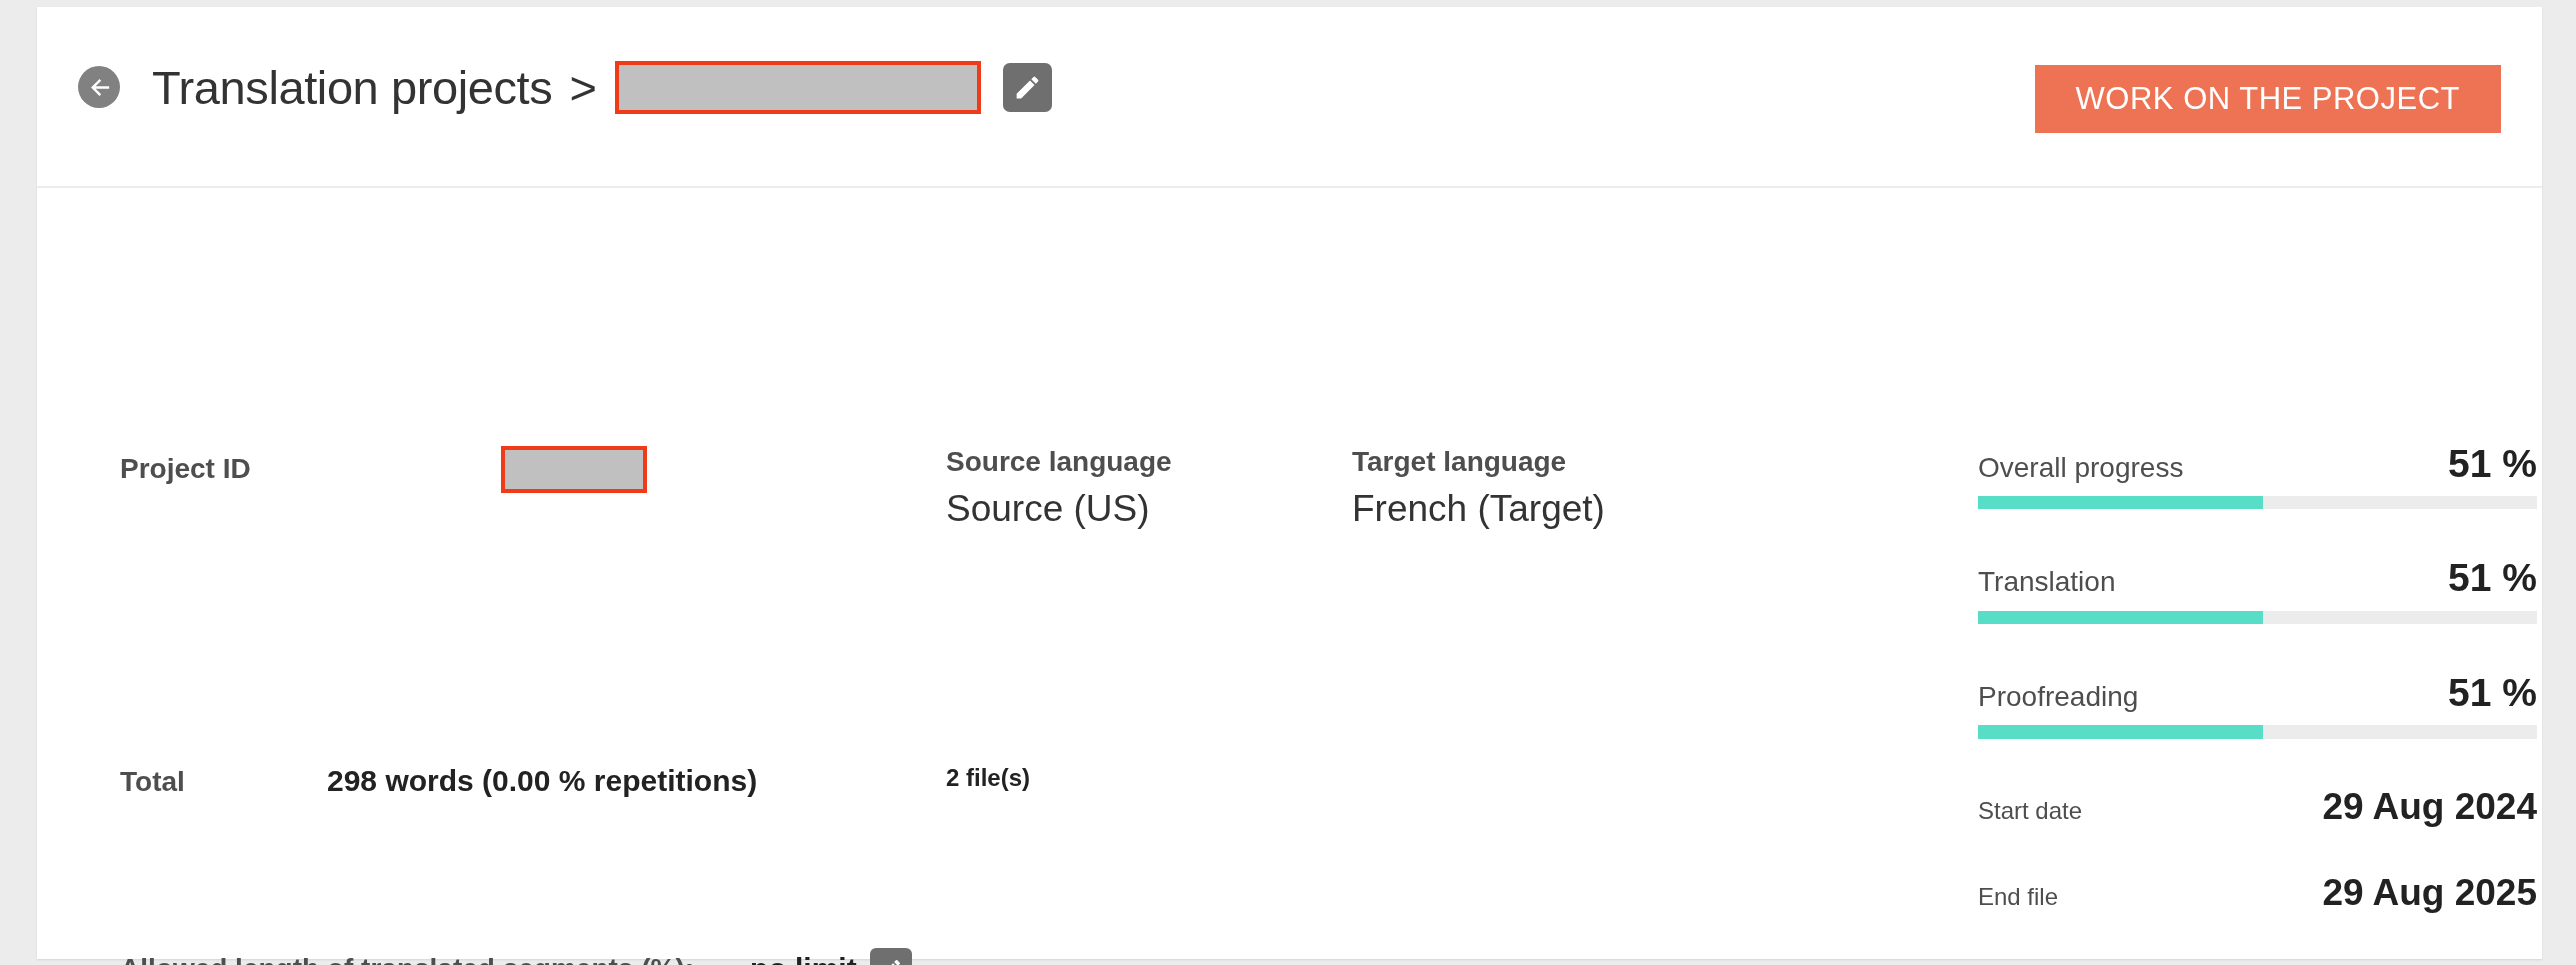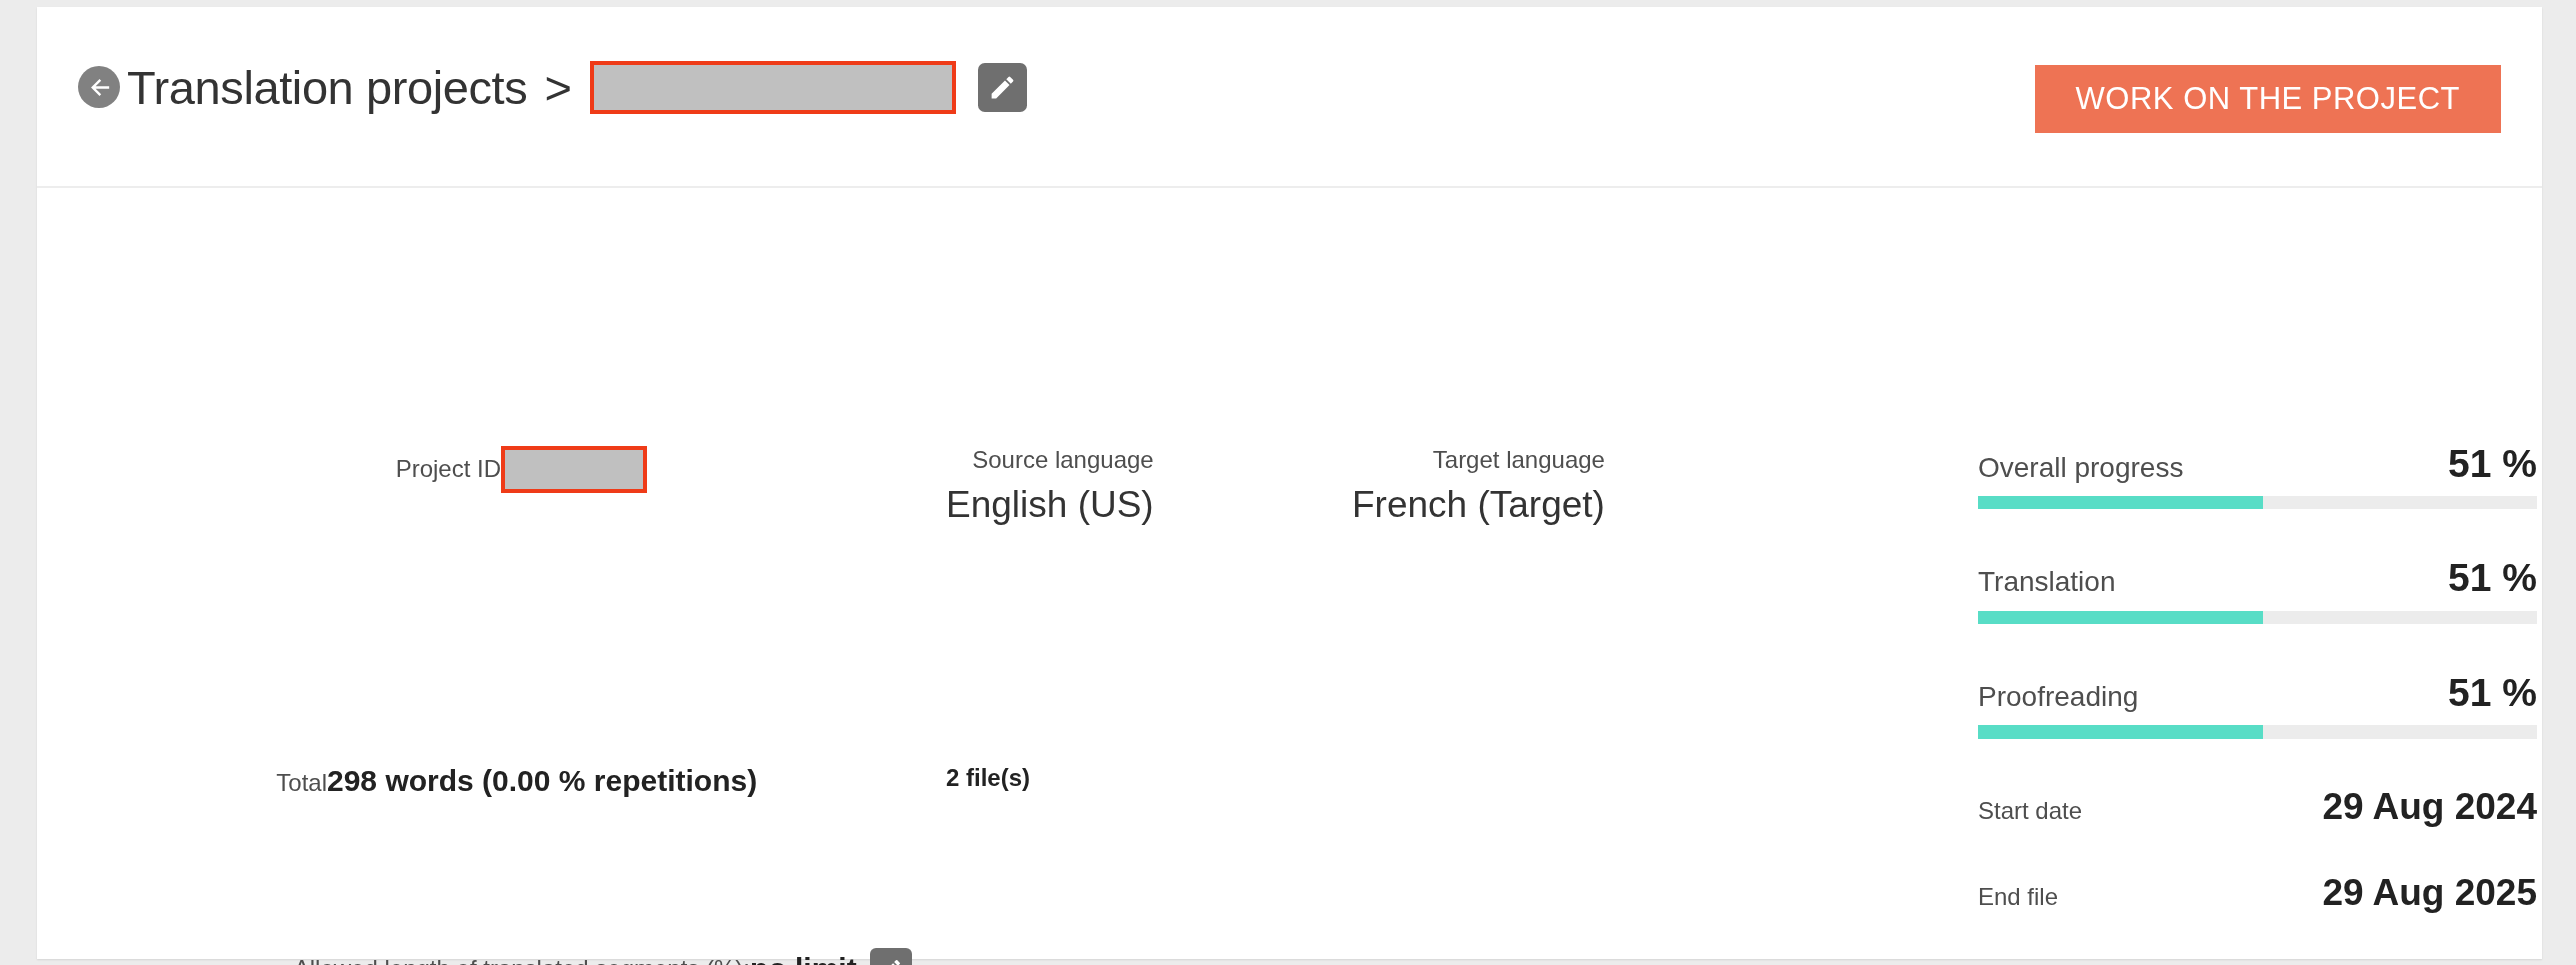--- a/index.html
+++ b/index.html
@@ -54,21 +54,21 @@
     background: #818181;
     display: flex;
     align-items: center;
     justify-content: center;
     flex: 0 0 auto;
     cursor: pointer;
   }
   .back-btn svg { display: block; }
 
   .crumb-title {
-    margin-left: 7px;
+    margin-left: 32px;
     font-size: 47px;
     font-weight: 400;
     color: #333333;
     letter-spacing: -0.4px;
     white-space: nowrap;
   }
 
   .crumb-sep {
     margin-left: 17px;
     font-size: 47px;
@@ -147,25 +147,24 @@
     position: relative;
     height: 768px;
     padding: 0;
   }
 
   .col {
     position: absolute;
   }
 
   .lbl {
-    font-size: 24px;
+    font-size: 28px;
     color: #4e4e4e;
-    font-weight: 400;
-    white-space: nowrap;
-    text-align: right;
+    font-weight: 700;
+    white-space: nowrap;
   }
 
   .val-lg {
     font-size: 37px;
     color: #333333;
     font-weight: 400;
     white-space: nowrap;
   }
 
   .val-bold {
@@ -309,21 +308,21 @@
 
     <div class="body">
 
       <div class="pid-row">
         <div class="lbl pid-label">Project ID</div>
         <div class="redacted-id"></div>
       </div>
 
       <div class="col lang-block lang-src">
         <div class="lbl">Source language</div>
-        <div class="val-lg">English (US)</div>
+        <div class="val-lg">Source (US)</div>
       </div>
 
       <div class="col lang-block lang-tgt">
         <div class="lbl">Target language</div>
         <div class="val-lg">French (Target)</div>
       </div>
 
       <div class="total-row">
         <div class="lbl">Total</div>
         <div class="val-bold">298 words (0.00 % repetitions)</div>

